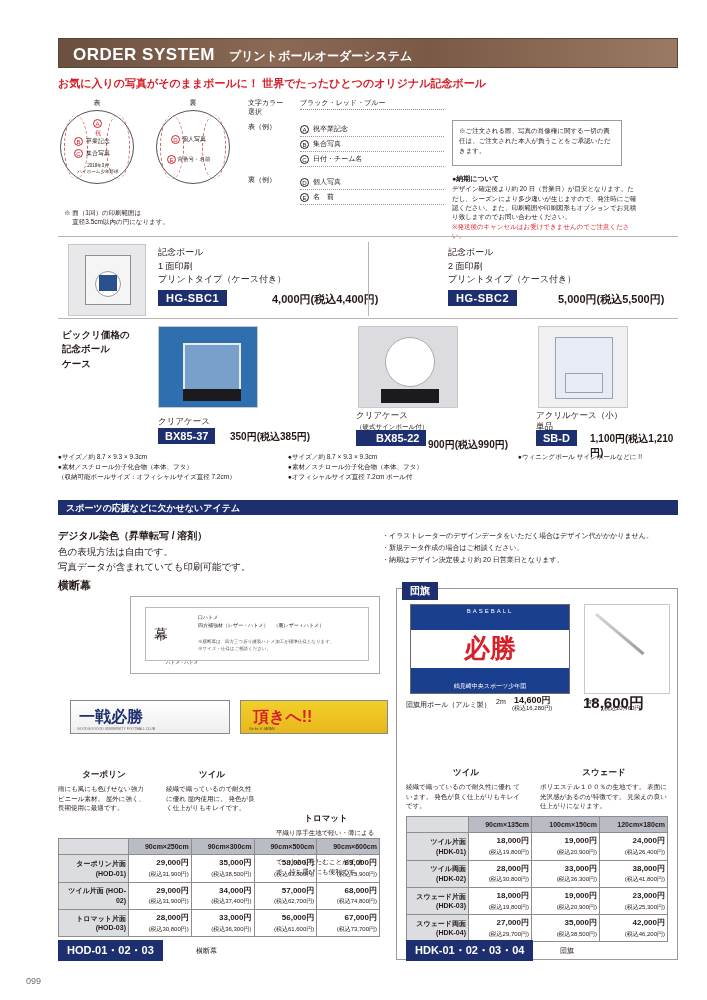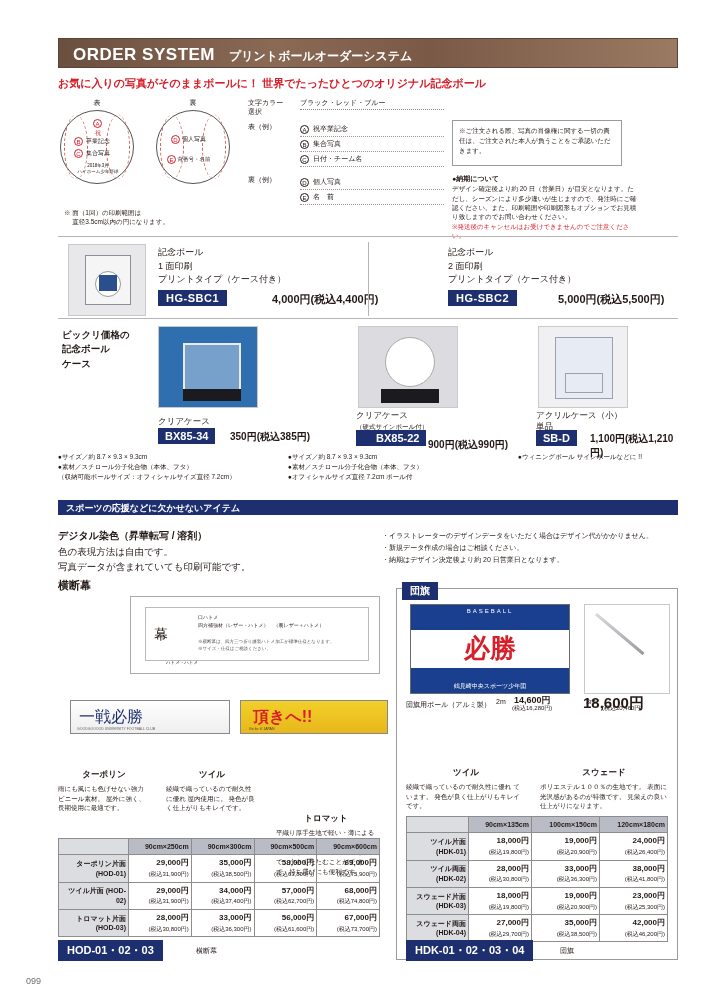--- a/index.html
+++ b/index.html
@@ -273,21 +273,21 @@
   <div class="hr-line" style="top:318px;"></div>
 
   <div class="cases">
     <div class="sec-head" style="left:4px; top:4px;">ビックリ価格の<br>記念ボール<br>ケース</div>
 
     <div class="photo-box" style="left:100px; top:2px; width:100px; height:82px; background:#2f6fb0;">
       <div style="position:absolute; left:24px; top:16px; width:58px; height:58px; border:2px solid #e9eaec; background:rgba(255,255,255,0.35);"></div>
       <div style="position:absolute; left:24px; top:62px; width:58px; height:12px; background:#1b1b1f;"></div>
     </div>
     <div class="case-name" style="left:100px; top:92px;">クリアケース</div>
-    <div class="case-code" style="left:100px; top:104px;">BX85-34</div>
+    <div class="case-code" style="left:100px; top:104px;">BX85-37</div>
     <div class="case-price" style="left:172px; top:106px;">350円(税込385円)</div>
     <div class="case-spec" style="left:0px; top:128px; width:230px;">
       ●サイズ／約 8.7 × 9.3 × 9.3cm<br>
       ●素材／スチロール分子化合物（本体、フタ）<br>
       （収納可能ボールサイズ：オフィシャルサイズ直径 7.2cm）
     </div>
 
     <div class="photo-box" style="left:300px; top:2px; width:100px; height:82px; background:#dcdce0;">
       <div style="position:absolute; left:26px; top:10px; width:50px; height:50px; border-radius:50%; background:#fff; border:1px solid #aaa;"></div>
       <div style="position:absolute; left:22px; top:62px; width:58px; height:14px; background:#1b1b1f;"></div>
@@ -336,21 +336,21 @@
       </div>
       <div style="position:absolute; left:52px; top:30px; font-size:4.5px; line-height:1.6; color:#555;">
         ※横断幕は、四方三つ折り縫製ハトメ加工が標準仕様となります。<br>
         ※サイズ・仕様はご相談ください。
       </div>
       <div style="position:absolute; left:20px; top:52px; font-size:4.5px;">ハトメ・ハトメ</div>
     </div>
   </div>
 
   <div class="bannersample bs1" style="left:70px; top:700px; width:160px; height:34px;">
-    <div style="position:absolute; left:8px; top:6px; font-size:16px; font-weight:normal; color:#1d2f6f;">一戦必勝</div>
+    <div style="position:absolute; left:8px; top:6px; font-size:16px; font-weight:bold; color:#1d2f6f;">一戦必勝</div>
     <div style="position:absolute; left:6px; bottom:2px; font-size:3.5px; color:#666;">GOODGOOOOD UNIVERSITY FOOTBALL CLUB</div>
   </div>
   <div class="bannersample bs2" style="left:240px; top:700px; width:148px; height:34px;">
     <div style="position:absolute; left:12px; top:6px; font-size:16px; font-weight:bold; color:#d81e28;">頂きへ!!</div>
     <div style="position:absolute; left:8px; bottom:2px; font-size:3.5px; color:#444;">Go for it! JAPAN</div>
   </div>
 
   <div class="desc-col" style="left:58px; top:768px; width:92px;">
     <span class="desc-title">ターポリン</span>
     <span>雨にも風にも色げせない強力ビニール素材。

